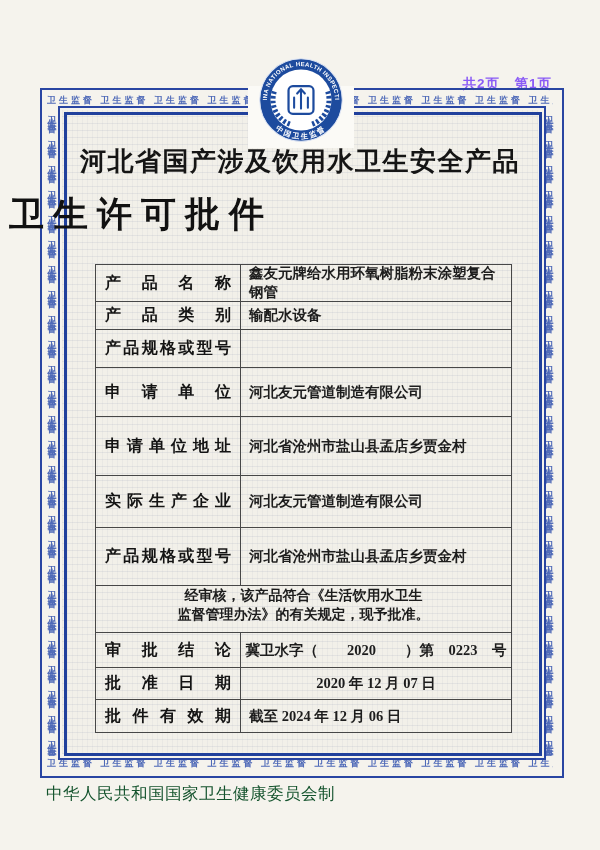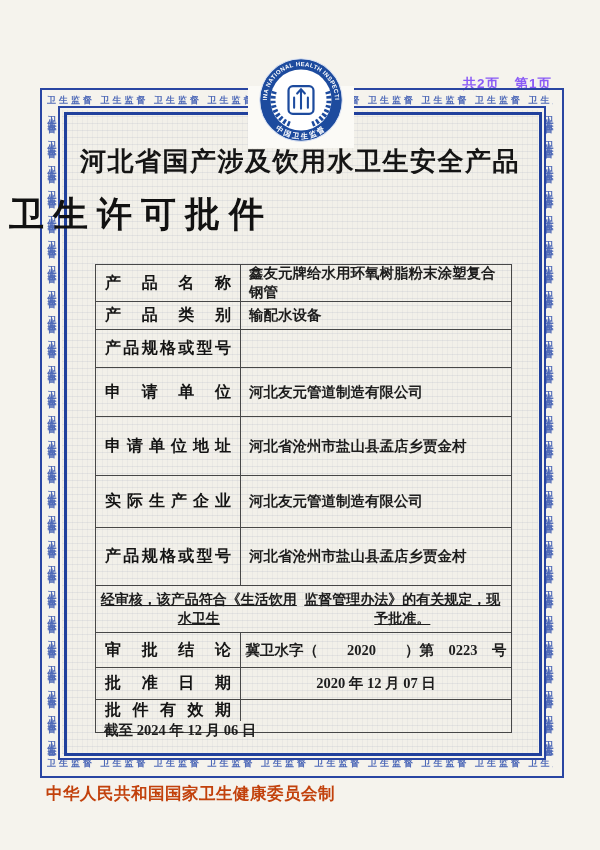--- a/index.html
+++ b/index.html
@@ -51,41 +51,41 @@
     position:absolute; left:0; top:191px; width:600px; 
     font-family:"Liberation Serif","DejaVu Serif",serif;
     font-size:35px; font-weight:bold; color:#111; letter-spacing:9px; text-indent:9px;
   }
   
   .tbl {
     position:absolute; left:95px; top:264px; width:417px;
     border:1px solid #474747; box-sizing:border-box;
   }
   .tr { display:flex; box-sizing:border-box; border-bottom:1px solid #474747; }
-  .tr:last-child { border-bottom:none;flex-direction:column; }
+  .tr:last-child { border-bottom:none; }
   .td-l {
     width:145px; box-sizing:border-box; border-right:1px solid #474747;
     display:flex; align-items:center; padding:0 9px;
   }
   .lbl {
     flex:1; text-align:justify; text-align-last:justify;
     font-weight:bold; font-size:16px; color:#141414;
   }
   .td-v {
     flex:1; display:flex; align-items:center; padding:0 8px;
     font-family:"Liberation Serif","DejaVu Serif",serif;
     font-weight:bold; font-size:14.5px; color:#1d1d1d;
   }
   .v-center { justify-content:center; padding:0 4px; text-align:center; }
-  .v-concl  { flex-direction:row; justify-content:flex-start; text-align:center; line-height:19px; font-size:14px; padding:0 4px;text-decoration:underline; }
+  .v-concl  { flex-direction:column; justify-content:flex-start; text-align:center; line-height:19px; font-size:14px; padding:0 4px; }
   
   .footer {
     position:absolute; left:46px; top:783px;
     font-family:"Liberation Serif","DejaVu Serif",serif;
-    font-size:16.5px; font-weight:bold; color:#c2410c; letter-spacing:0.5px;
+    font-size:16.5px; font-weight:normal; color:#14532d; letter-spacing:0.5px;
   }
 </style>
 </head>
 <body>
 
 <div class="page">
 
   <div class="pagination">共2页　第1页</div>
 
   <div class="interior"></div>

